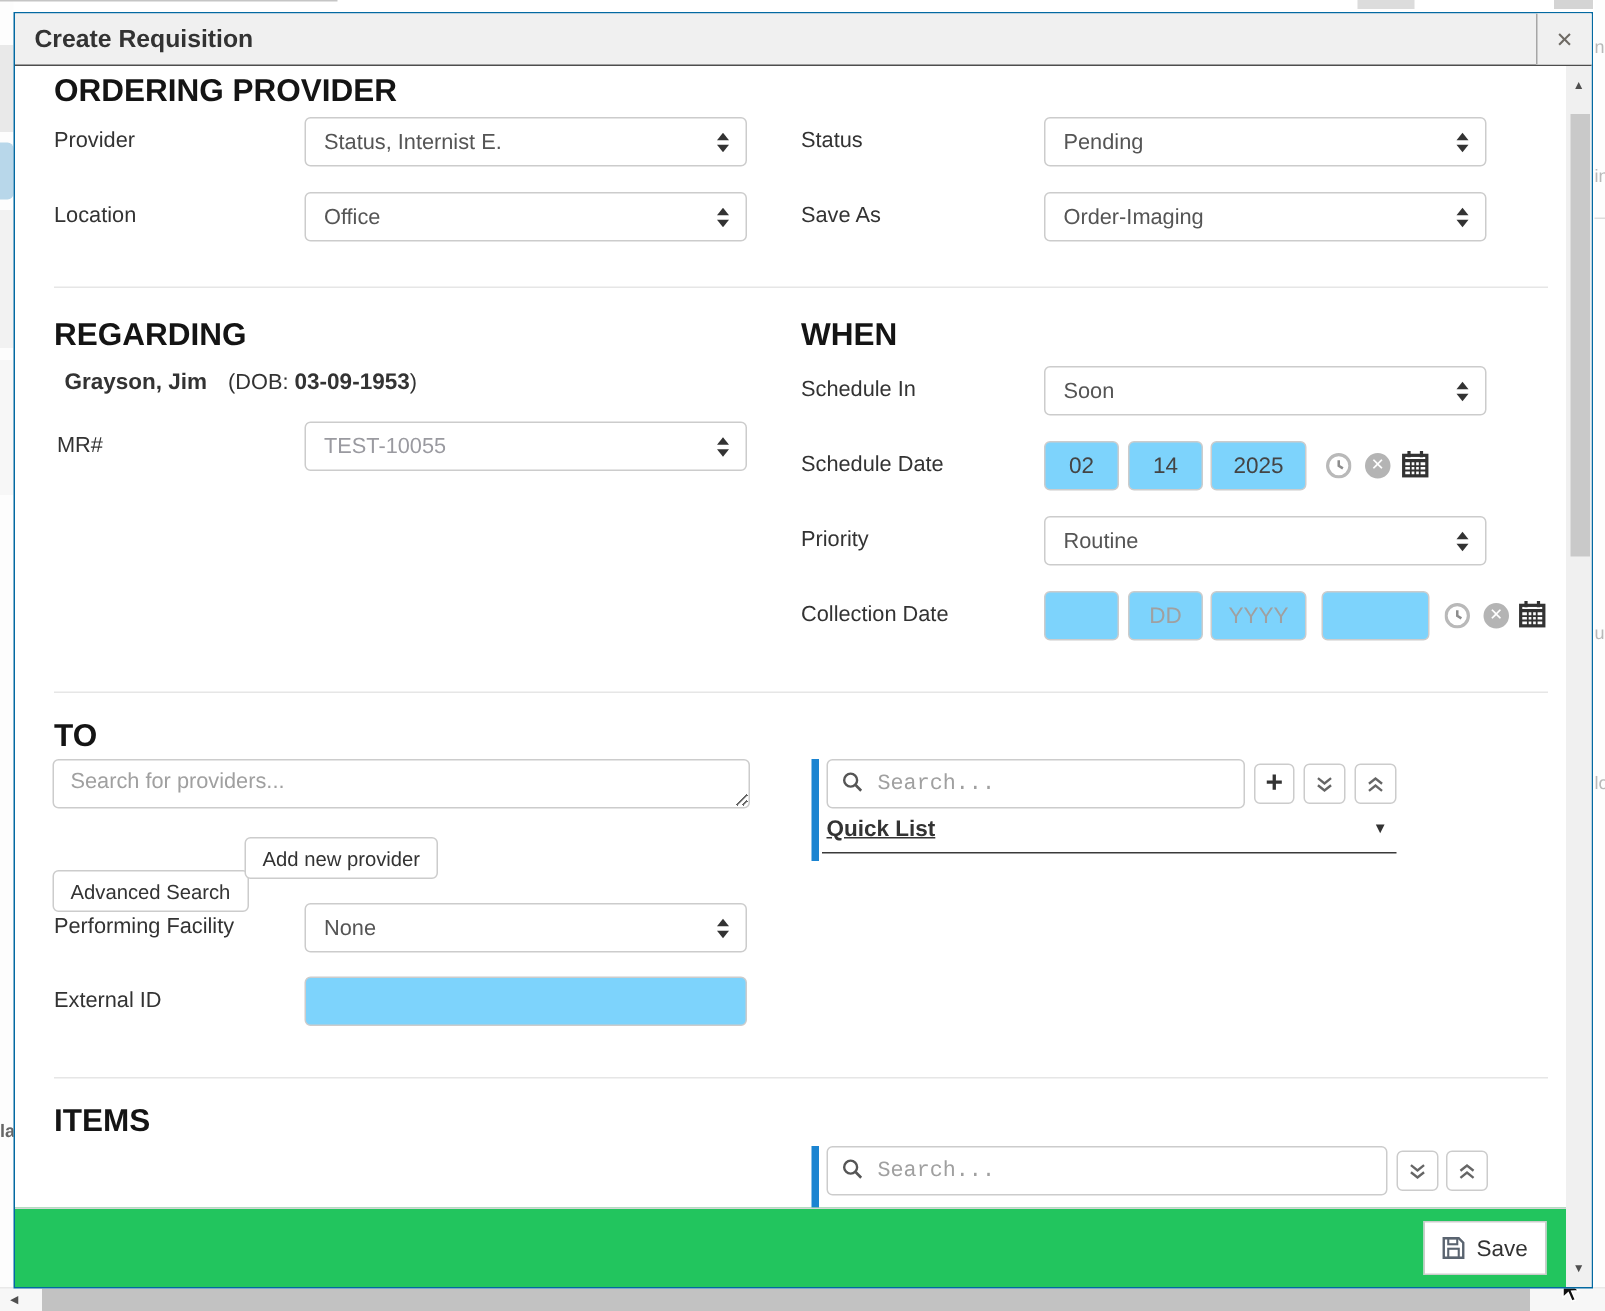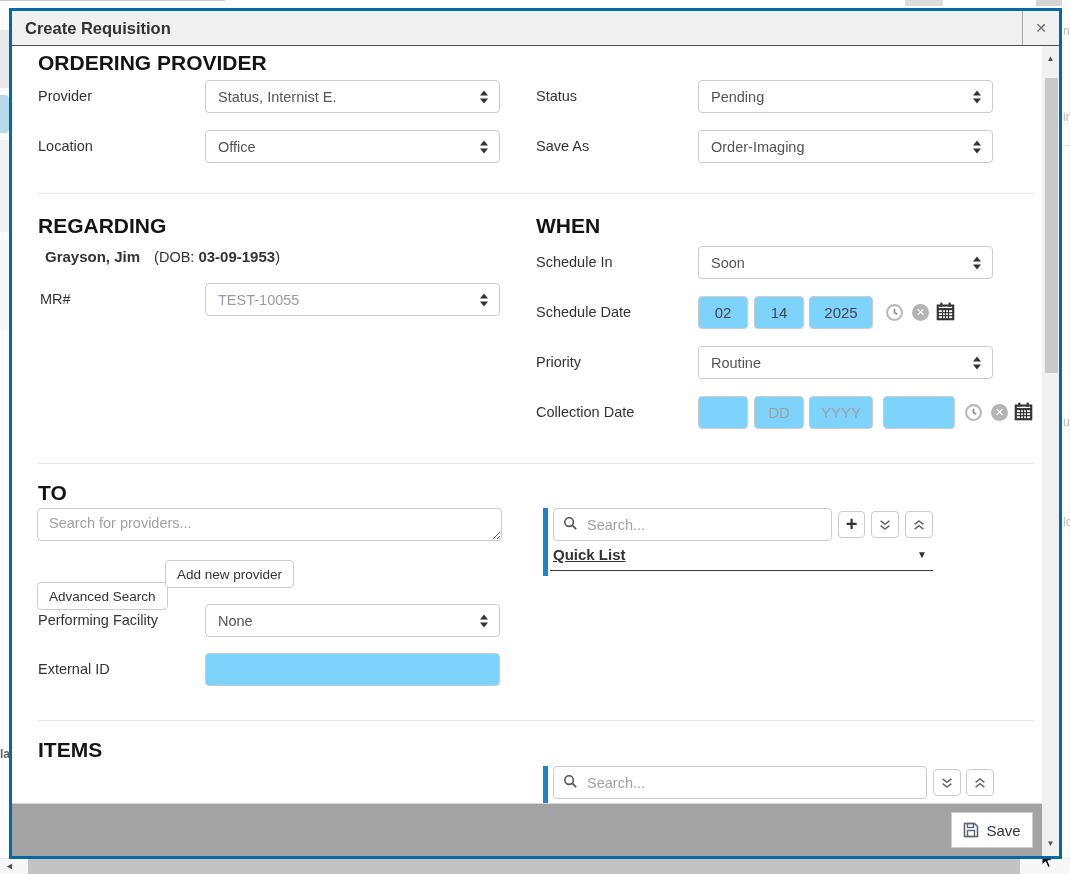--- a/index.html
+++ b/index.html
@@ -13,28 +13,28 @@
 
   
   .bg-strip-left { left:0; top:0; width:9px; height:874px; background:#fdfdfd; }
   .bg-block { position:absolute; left:0; width:9px; }
   .bg-frag { position:absolute; color:#b9b9b9; font-size:12px; }
   .bottom-scrollbar { left:0; bottom:0; width:1070px; height:16px; background:#f7f7f7; border-top:1px solid #e9e9e9; }
   .bottom-scrollbar .thumb { position:absolute; left:28px; top:0; width:992px; height:16px; background:#c2c2c2; }
   .bottom-scrollbar .arrow { position:absolute; left:5px; top:2px; font-size:9px; color:#4f4f4f; }
 
   
-  .modal { left:9px; top:8px; width:1053px; height:851px; background:#fff; border:3px solid #0369a1; }
+  .modal { left:9px; top:8px; width:1053px; height:851px; background:#fff; border:1px solid #0369a1; }
   .modal-header { position:absolute; left:0; top:0; right:0; height:35px; background:#f0f0f0; border-bottom:1px solid #4d4d4d; }
   .modal-title { position:absolute; left:13px; top:0; line-height:34px; font-size:16.5px; font-weight:700; color:#333; }
   .close-btn { position:absolute; right:0; top:0; width:37px; height:34px; border-left:1px solid #a6a6a6; background:#f0f0f0;
                text-align:center; line-height:34px; font-size:14px; font-weight:700; color:#6e6a64; cursor:pointer; }
 
   .modal-body { position:absolute; left:0; top:35px; width:1034px; height:763px; overflow:hidden; background:#fff; }
-  .modal-footer { position:absolute; left:0; bottom:0; width:1034px; height:53px; background:#a3a3a3; border-top:1px solid #d5d5d5; }
+  .modal-footer { position:absolute; left:0; bottom:0; width:1034px; height:53px; background:#22c55e; border-top:1px solid #d5d5d5; }
 
   .section-title { position:absolute; font-size:21px; font-weight:700; color:#141414; }
   .divider { position:absolute; left:26px; width:996px; border-top:1px solid #e6e6e6; }
 
   .f-label { position:absolute; font-size:14.5px; color:#333; line-height:33px; white-space:nowrap; }
 
   .select-box { position:absolute; height:33px; border:1px solid #ccc; border-radius:4px; background:#fff;
                 display:flex; align-items:center; padding:0 30px 0 12px; cursor:pointer; }
   .select-box .val { font-size:14.5px; color:#555; white-space:nowrap; overflow:hidden; }
   .select-box .val.muted { color:#9a9aa0; }
@@ -51,21 +51,21 @@
   textarea.provider-search { position:absolute; border:1px solid #ccc; border-radius:4px; background:#fff;
                font-family:inherit; font-size:14.5px; color:#444; padding:6px 11px; outline:none; resize:both; }
   textarea.provider-search::placeholder { color:#a0a0a0; }
 
   .btn { position:absolute; height:28px; border:1px solid #ccc; border-radius:4px; background:#fff;
          font-family:inherit; font-size:13.5px; color:#333; padding:0 11px; cursor:pointer; }
   .icon-btn { position:absolute; width:28px; height:28px; border:1px solid #ccc; border-radius:4px; background:#fff;
               display:flex; align-items:center; justify-content:center; cursor:pointer; }
   .plus-glyph { font-size:20px; font-weight:700; color:#333; line-height:1; margin-top:-2px; }
 
-  .search-wrap { position:absolute; height:33px; }
+  .search-wrap { position:absolute; height:33px;font-family:Liberation Mono, monospace; }
   .search-wrap input { width:100%; height:100%; border:1px solid #ccc; border-radius:4px; background:#fff;
                font-family:inherit; font-size:14.5px; color:#444; padding:0 10px 0 33px; outline:none; }
   .search-wrap input::placeholder { color:#a0a0a0; }
   .search-wrap .mag { position:absolute; left:10px; top:8px; }
 
   .accent-bar { position:absolute; width:5px; background:var(--accent); }
 
   .quick-list { position:absolute; display:flex; align-items:center; justify-content:space-between;
                 border-bottom:1px solid #3a3a3a; padding-bottom:7px; cursor:pointer; }
   .quick-list .ql-label { font-size:15px; font-weight:700; color:#333; }

